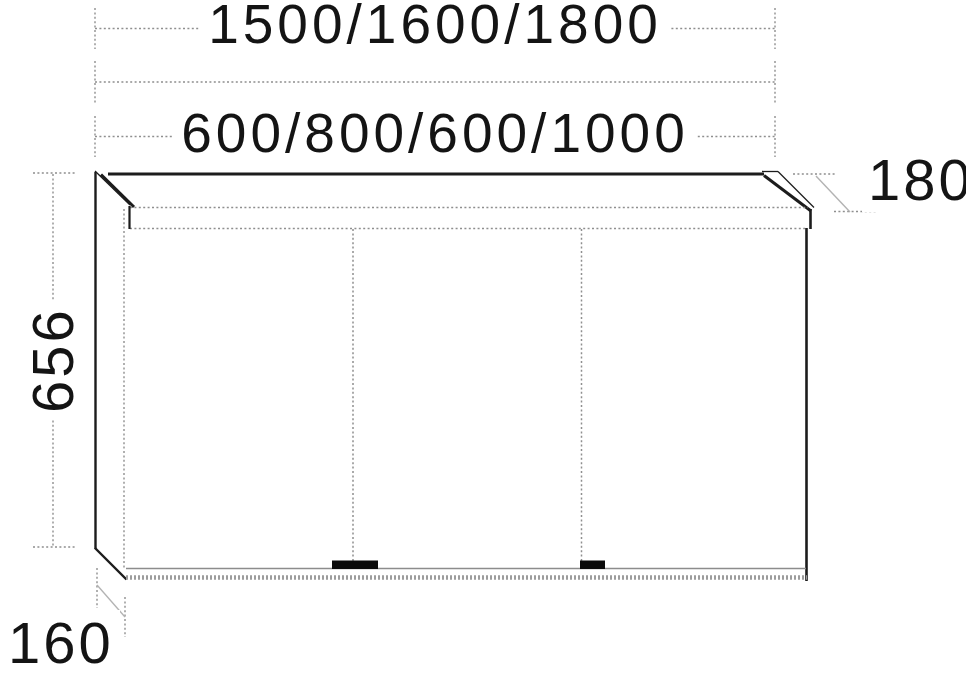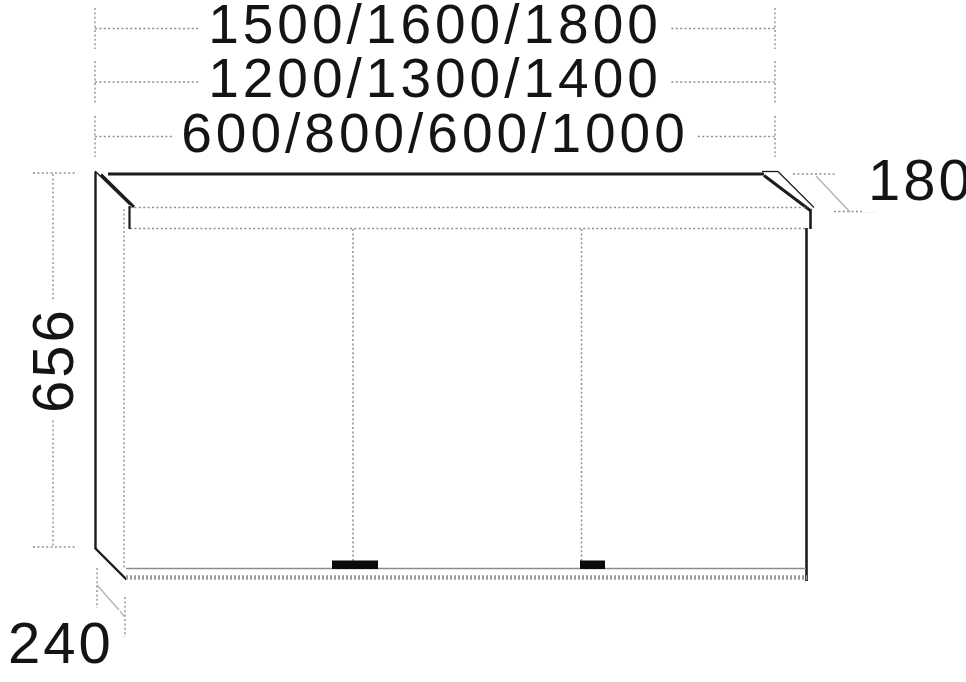--- a/index.html
+++ b/index.html
@@ -105,33 +105,30 @@
     <g fill="#0a0a0a" stroke="none">
       <rect x="332" y="560.5" width="46" height="8.5"></rect>
       <rect x="580" y="560.5" width="25" height="8.5"></rect>
     </g>
   </svg>
 
   <div class="label row-label" style="top:-3px">
     <span>1500/1600/1800</span>
   </div>
 
-  <div class="label row-label" style="top:51px">
-    <span>1200/1300/1400</span>
-  </div>
 
   <div class="label row-label" style="top:106px">
     <span>600/800/600/1000</span>
   </div>
 
   <div class="label height-label">
     <span>656</span>
   </div>
 
   <div class="label" style="left:862px; top:151px">
     <span>180</span>
   </div>
 
   <div class="label" style="left:2px; top:614px">
-    <span>240</span>
+    <span>160</span>
   </div>
 
 </div>
 
 </body></html>

